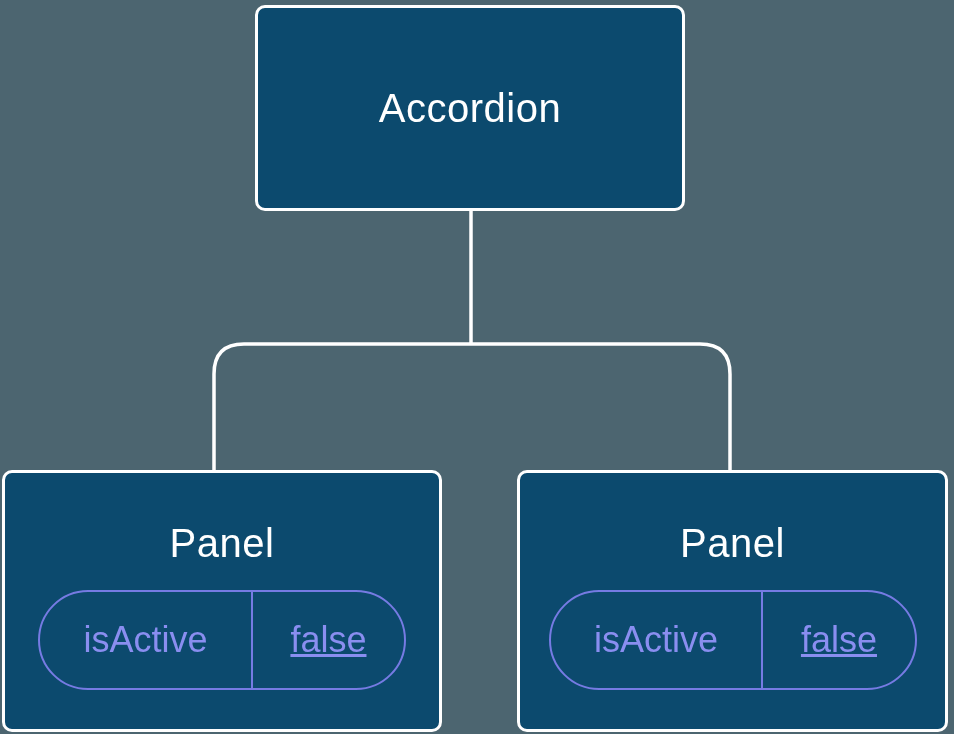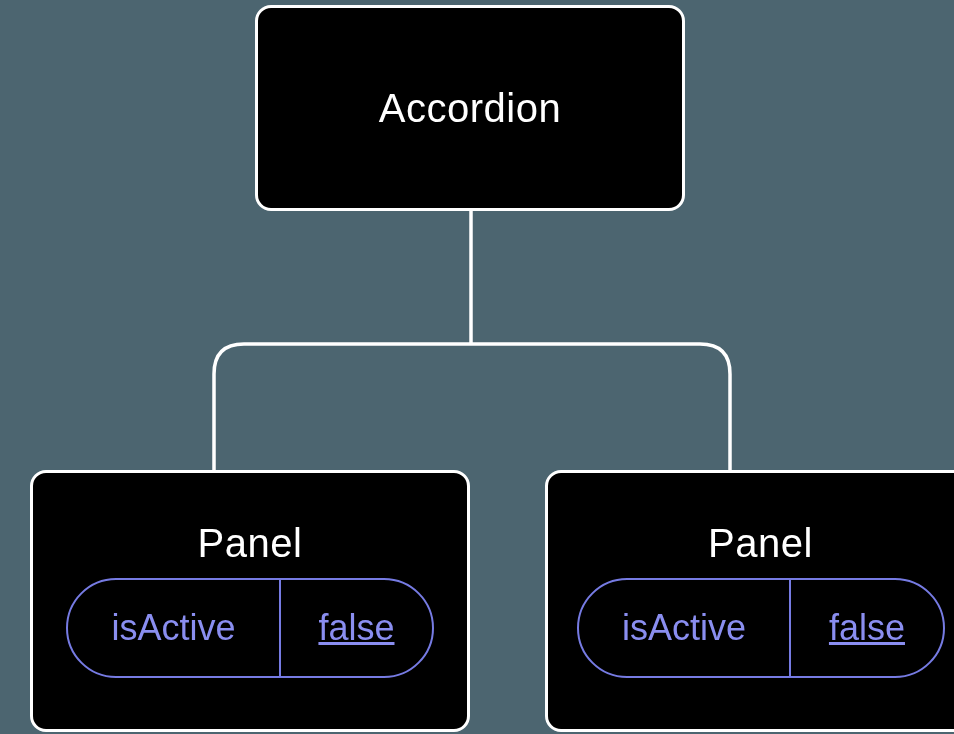--- a/index.html
+++ b/index.html
@@ -24,37 +24,36 @@
   }
   .connectors path {
     fill: none;
     stroke: #FFFFFF;
     stroke-width: 3.5;
     stroke-linejoin: round;
   }
   .node {
     position: absolute;
     box-sizing: border-box;
-    background: #000000;
+    background: #0c4a6e;
     border: 3px solid #FFFFFF;
-    border-radius: 16px;
+    border-radius: 10px;
   }
   .node-root {
     left: 255px;
     top: 5px;
     width: 430px;
     height: 206px;
     display: flex;
     align-items: center;
     justify-content: center;
   }
   .node-panel {
     top: 470px;
     height: 262px;
-    margin-left: 28px;
   }
   .node-panel-left {
     left: 2px;
     width: 440px;
   }
   .node-panel-right {
     left: 517px;
     width: 431px;
   }
   .node-label {
@@ -66,21 +65,21 @@
   }
   .panel-label {
     position: absolute;
     top: 48px;
     left: 0;
     width: 100%;
     text-align: center;
   }
   .state-pill {
     position: absolute;
-    top: 105px;
+    top: 117px;
     left: 50%;
     transform: translateX(-50%);
     width: 368px;
     height: 100px;
     box-sizing: border-box;
     border: 2px solid #767BE3;
     border-radius: 50px;
     display: flex;
     overflow: hidden;
   }

